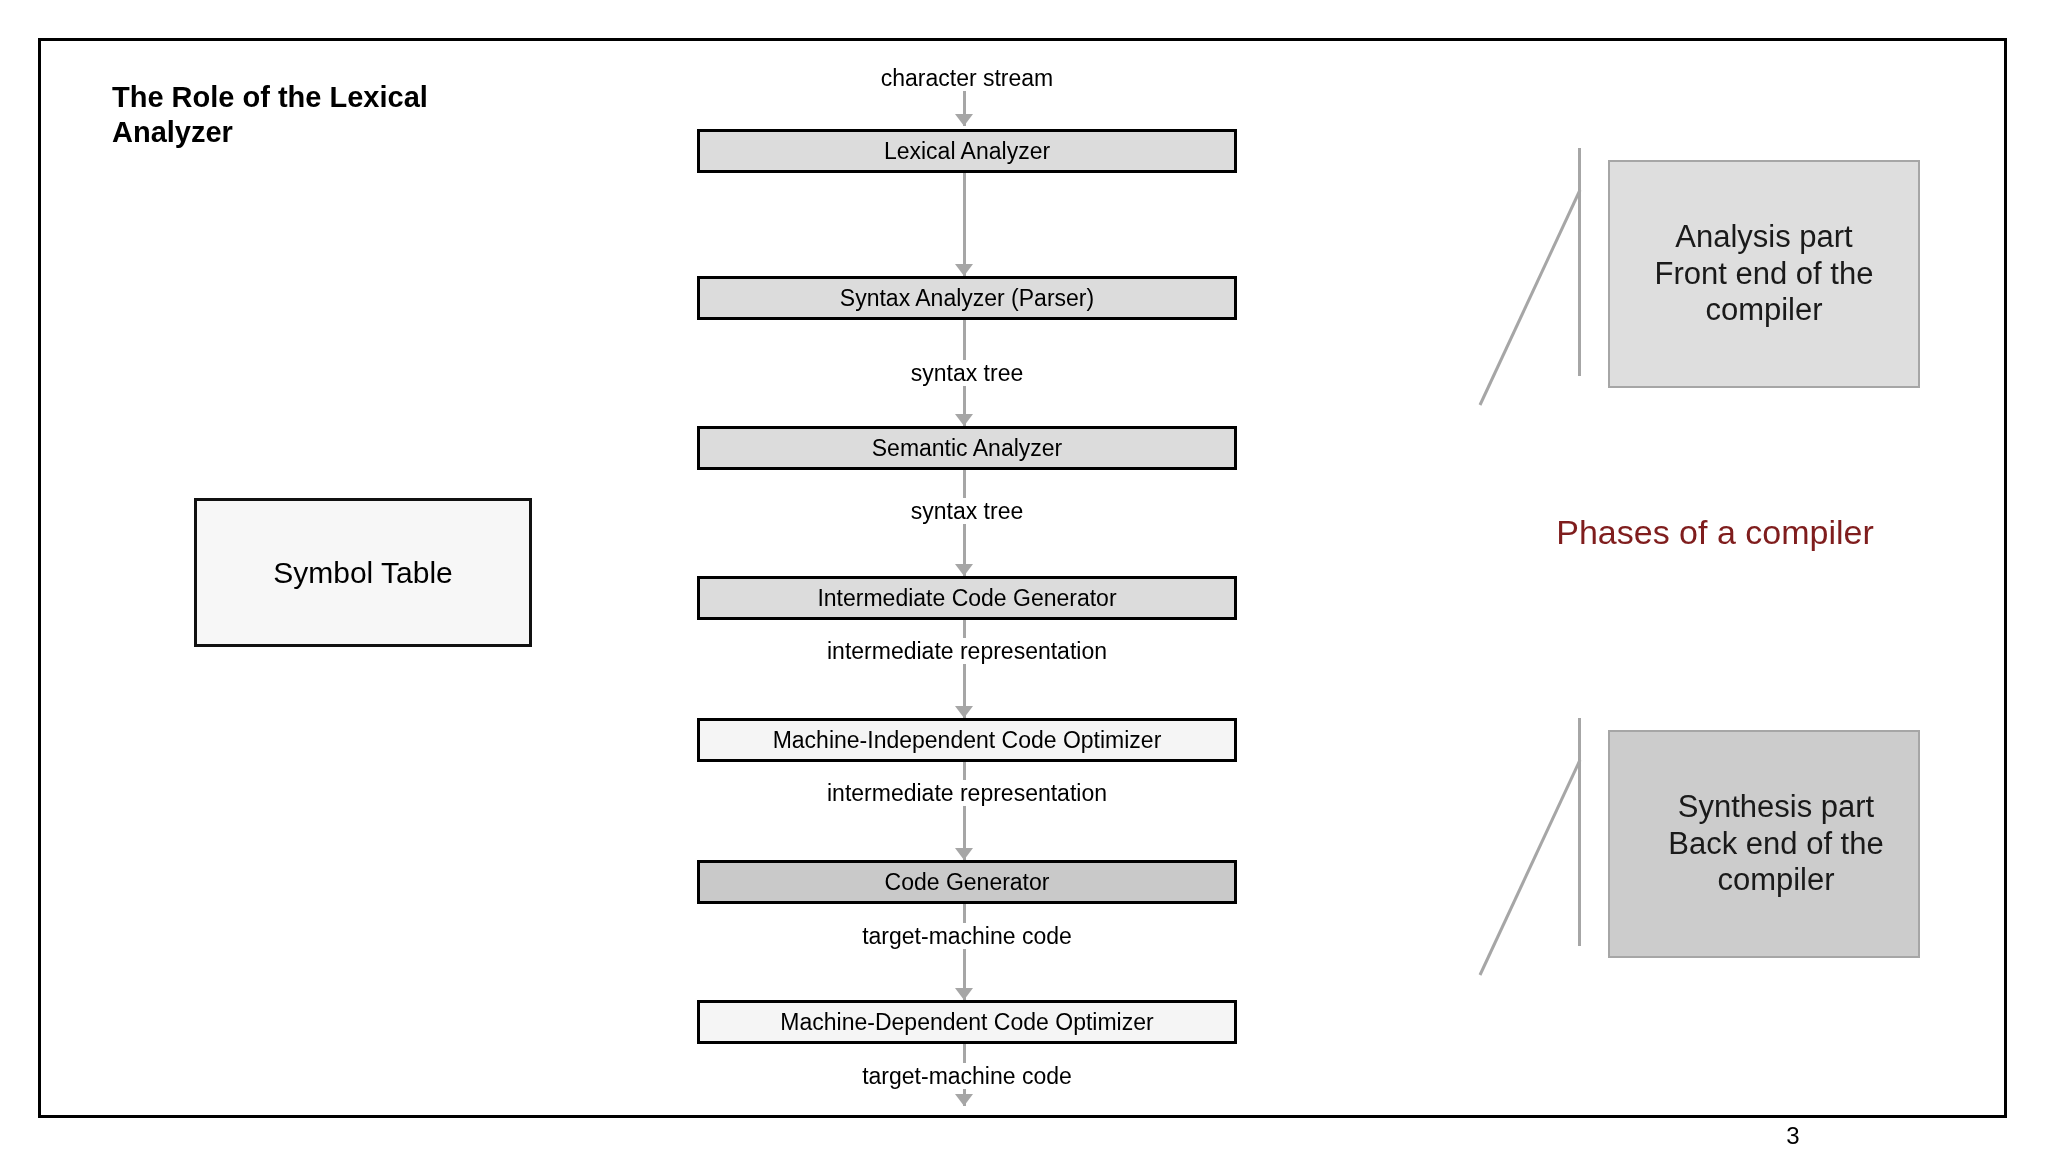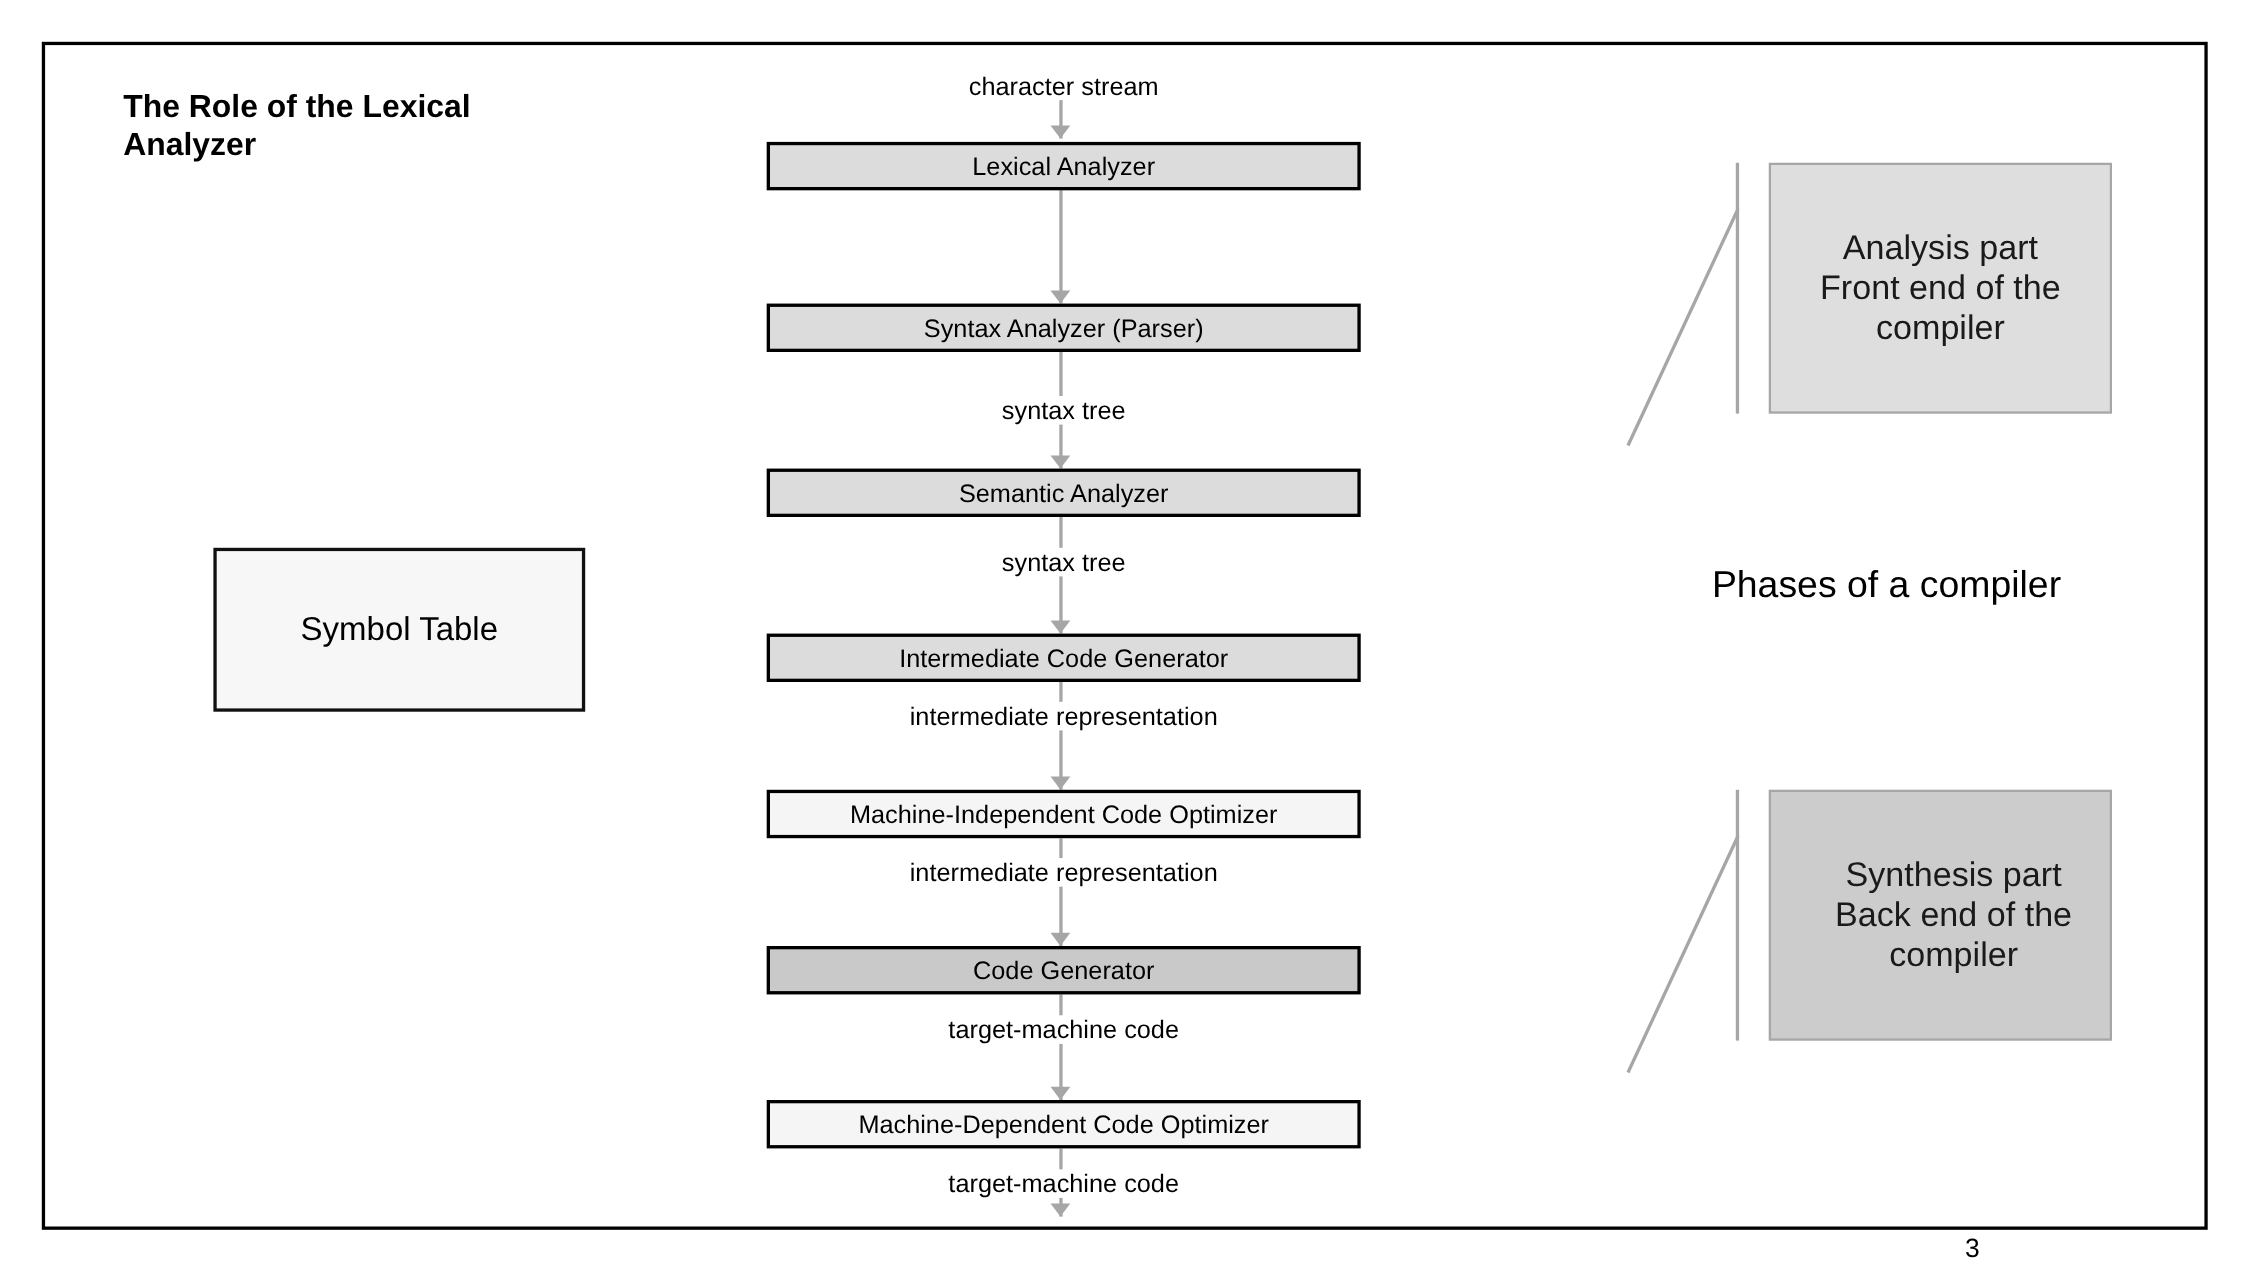--- a/index.html
+++ b/index.html
@@ -122,20 +122,21 @@
     box-sizing: border-box;
     border: 2px solid #a6a6a6;
     display: flex;
     align-items: center;
     justify-content: center;
     text-align: center;
     font-size: 31px;
     line-height: 1.18;
     color: #1a1a1a;
     white-space: pre-line;
+    margin-top: 12px;
   }
   #note-analysis {
     left: 1608px;
     top: 148px;
     width: 312px;
     height: 228px;
     background: #dedede;
   }
   #note-synthesis {
     left: 1608px;
@@ -161,21 +162,21 @@
   #leader-synthesis { left: 1480px; top: 760px;  width: 110px; height: 215px; }
 
   #phases-label {
     position: absolute;
     left: 1480px;
     top: 515px;
     width: 470px;
     text-align: center;
     font-size: 34px;
     line-height: 1;
-    color: #000000;
+    color: #7f1d1d;
   }
   
   #page-number {
     position: absolute;
     left: 1763px;
     top: 1122px;
     width: 60px;
     text-align: center;
     font-size: 24px;
     color: #000000;

